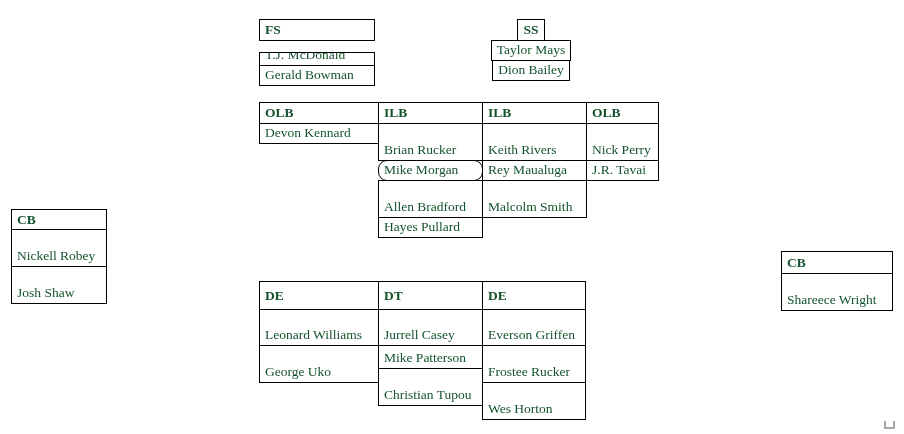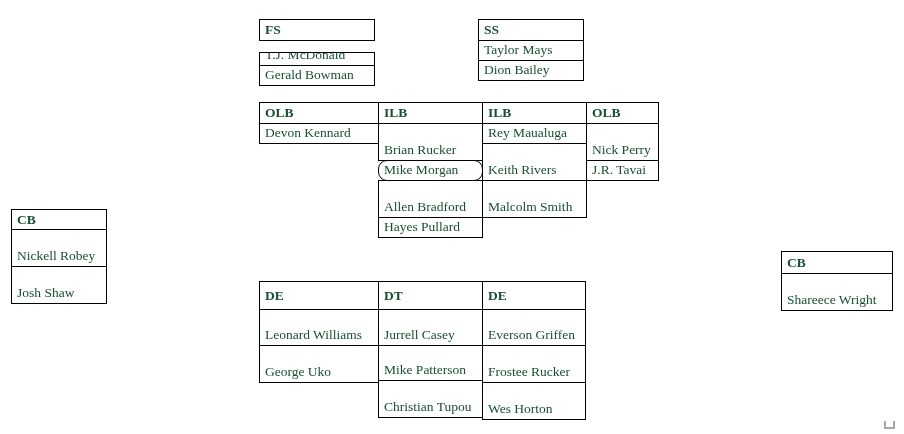--- a/index.html
+++ b/index.html
@@ -70,21 +70,21 @@
 
   <div class="chart-box" style="left:259px; top:19px;">
     <div class="chart-col" style="width:115px;">
       <div class="cell header" style="height:22px;">FS</div>
       <div class="cell" style="height:14px;margin-top:12px;">T.J. McDonald</div>
       <div class="cell" style="height:21px;">Gerald Bowman</div>
     </div>
   </div>
 
   <div class="chart-box" style="left:478px; top:19px;">
-    <div class="chart-col" style="width:105px;">
+    <div class="chart-col" style="width:105px;align-items:center;">
       <div class="cell header" style="height:22px;">SS</div>
       <div class="cell" style="height:21px;">Taylor Mays</div>
       <div class="cell" style="height:21px;">Dion Bailey</div>
     </div>
   </div>
 
   <div class="chart-box" style="left:259px; top:102px;">
 
     <div class="chart-col" style="width:119px;">
       <div class="cell header" style="height:22px;">OLB</div>
@@ -94,22 +94,22 @@
     <div class="chart-col" style="width:104px;">
       <div class="cell header" style="height:22px;">ILB</div>
       <div class="cell" style="height:38px;">Brian Rucker</div>
       <div class="cell" style="height:21px;border-radius:9px;">Mike Morgan</div>
       <div class="cell" style="height:38px;">Allen Bradford</div>
       <div class="cell" style="height:21px;">Hayes Pullard</div>
     </div>
 
     <div class="chart-col" style="width:104px;">
       <div class="cell header" style="height:22px;">ILB</div>
+      <div class="cell" style="height:38px;">Keith Rivers</div>
       <div class="cell" style="height:21px;">Rey Maualuga</div>
-      <div class="cell" style="height:38px;">Keith Rivers</div>
       <div class="cell" style="height:38px;">Malcolm Smith</div>
       <div class="cell empty" style="height:21px;"></div>
     </div>
 
     <div class="chart-col" style="width:72px;">
       <div class="cell header" style="height:22px;">OLB</div>
       <div class="cell" style="height:38px;">Nick Perry</div>
       <div class="cell" style="height:21px;">J.R. Tavai</div>
     </div>
   </div>
@@ -118,21 +118,21 @@
 
     <div class="chart-col" style="width:119px;">
       <div class="cell header" style="height:29px;">DE</div>
       <div class="cell" style="height:37px;">Leonard Williams</div>
       <div class="cell" style="height:38px;">George Uko</div>
     </div>
 
     <div class="chart-col" style="width:104px;">
       <div class="cell header" style="height:29px;">DT</div>
       <div class="cell" style="height:37px;">Jurrell Casey</div>
-      <div class="cell" style="height:36px;">Mike Patterson</div>
+      <div class="cell" style="height:24px;">Mike Patterson</div>
       <div class="cell" style="height:38px;">Christian Tupou</div>
     </div>
 
     <div class="chart-col" style="width:103px;">
       <div class="cell header" style="height:29px;">DE</div>
       <div class="cell" style="height:37px;">Everson Griffen</div>
       <div class="cell" style="height:38px;">Frostee Rucker</div>
       <div class="cell" style="height:38px;">Wes Horton</div>
     </div>
   </div>

